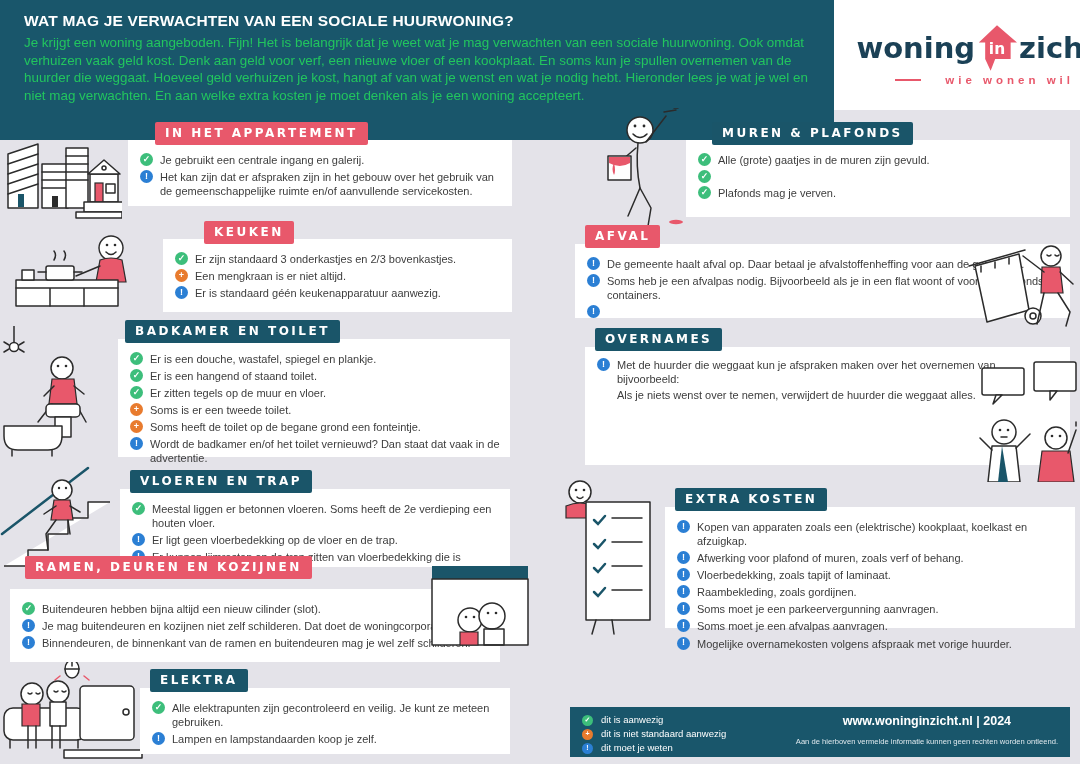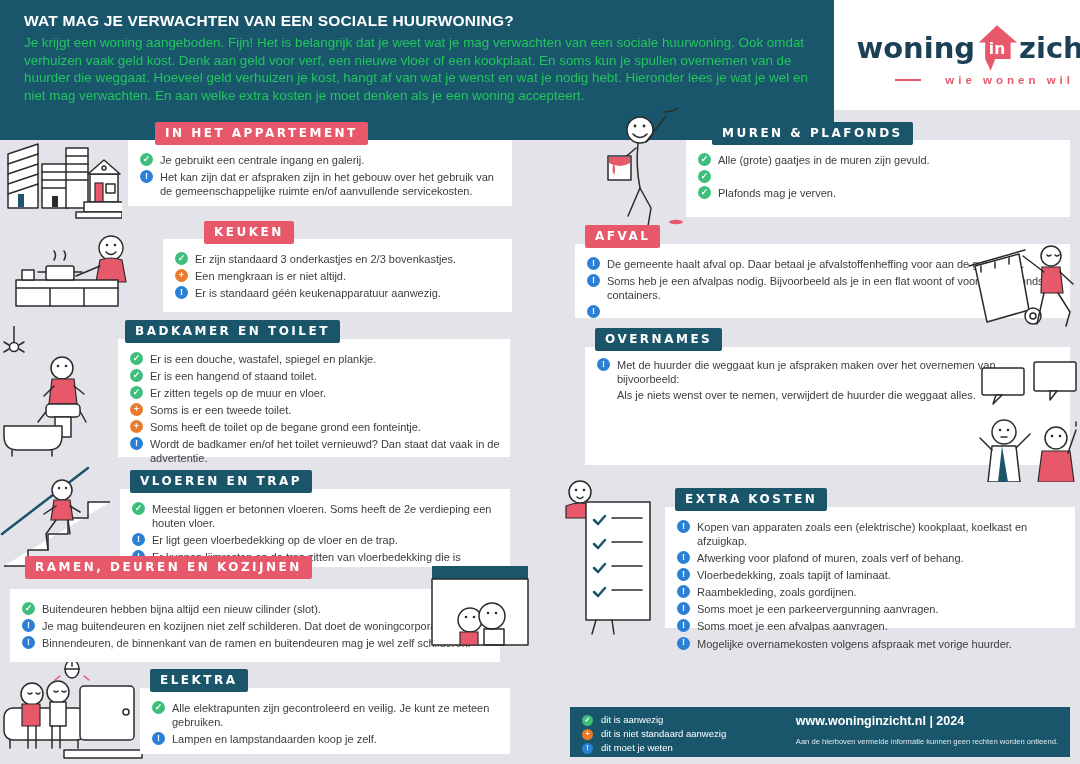--- a/index.html
+++ b/index.html
@@ -52,21 +52,21 @@
   #s-afv .badge{left:585px;top:225px;}
   #s-ove .card{left:585px;top:347px;width:485px;height:118px;padding-top:11px;}
   #s-ove .badge{left:595px;top:328px;}
   #s-ext .card{left:665px;top:507px;width:410px;height:121px;}
   #s-ext .badge{left:675px;top:488px;}
   
   .legend{position:absolute;left:570px;top:707px;width:500px;height:50px;background:#19566B;
           box-sizing:border-box;display:flex;justify-content:space-between;padding:7px 12px 6px;z-index:2;}
   .legend ul.items>li{color:#fff;font-size:9.5px;margin-bottom:2px;align-items:center;gap:8px;}
   .legend .ic{width:11px;height:11px;font-size:7px;}
-  .legend-right{text-align:left;color:#fff;}
+  .legend-right{text-align:center;color:#fff;}
   .legend-right .site{font-size:12.5px;font-weight:bold;}
   .legend-right .disc{font-size:7.6px;margin-top:9px;color:#dfe9ee;}
   
   .ill{position:absolute;}
   svg .ln{fill:none;stroke:#2b2b2b;stroke-width:1.5;stroke-linecap:round;stroke-linejoin:round;}
   svg .lnw{fill:#fff;stroke:#2b2b2b;stroke-width:1.5;stroke-linejoin:round;}
   svg .red{fill:#E8586B;}
   svg .teal{fill:#1A5569;}
   svg .rln{fill:none;stroke:#E8586B;stroke-width:1.5;stroke-linecap:round;}
   svg .tln{fill:none;stroke:#1A5569;stroke-width:2.5;stroke-linecap:round;}

